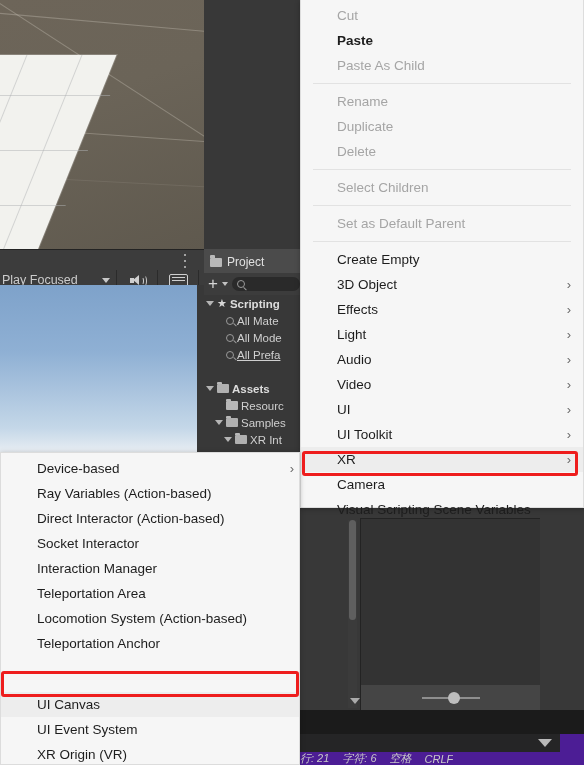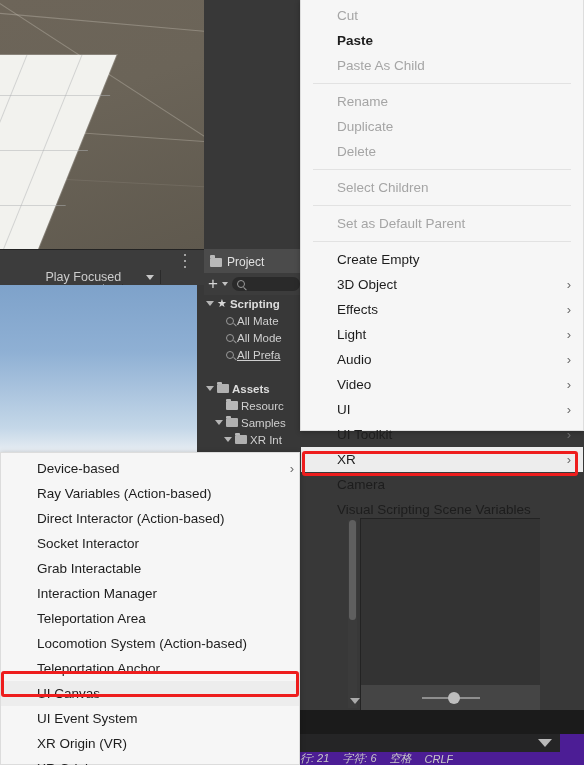--- a/index.html
+++ b/index.html
@@ -51,21 +51,21 @@
   }
   .gt-kebab {
     position: absolute; right: 14px; top: 2px;
     width: 10px; height: 14px;
     display: flex; flex-direction: column; align-items: center; justify-content: space-between;
     padding: 2px 0;
   }
   .gt-kebab i { display:block; width:2px; height:2px; border-radius:50%; background:#c4c4c4; }
   .gt-row {
     position: absolute; left: 0; top: 20px; height: 20px; width: 204px;
-    display: flex; align-items: center; flex-direction: column;
+    display: flex; align-items: center;
   }
   .gt-dd {
     display: flex; align-items: center; gap: 6px;
     height: 20px; padding: 0 6px 0 2px;
     color: #cccccc; font-size: 12.5px;
     border-right: 1px solid #2b2b2b;
     min-width: 108px;
   }
   .gt-dd .caret {
     width: 0; height: 0; margin-left: auto;
@@ -210,21 +210,21 @@
     color:#c8c8c8; font-size:11px; white-space:nowrap;
     font-family: "Liberation Sans", sans-serif;
   }
   .status-text span { overflow:hidden; }
   .status-sep {
     position:absolute; left:272px; top:734px; width:2px; height:31px; background:#3a3a3a;
   }
 
   
   .ctx-menu {
-    position: absolute; left: 300px; top: 0px; width: 284px; height: 431px;
+    position: absolute; left: 300px; top: 0px; width: 284px; height: 508px;
     background: #f6f6f6;
     border: 1px solid #dddddd; border-top: none;
     box-shadow: 0 1px 5px rgba(0,0,0,0.28);
     box-sizing: border-box;
     font-size: 13.5px;
     color: #1b1b1b;
     padding-top: 3px;
   }
   .mi {
     display: flex; align-items: center;
@@ -257,21 +257,21 @@
   .sub-menu {
     position: absolute; left: 0px; top: 452px; width: 300px; height: 313px;
     background: #f6f6f6;
     border: 1px solid #dcdcdc;
     box-shadow: 0 1px 5px rgba(0,0,0,0.25);
     box-sizing: border-box;
     font-size: 13.5px; color: #1b1b1b;
     padding-top: 3px;
   }
   .sub-menu .mi { padding-left: 36px; padding-right: 5px; }
-  .sub-menu .mi.highlight-ui { background: #ededed; }
+  .sub-menu .mi.highlight-ui { background: #ededed; margin-top: 36px; }
 </style>
 </head>
 <body>
 
 <div id="root">
 
   <div class="scene-view">
     <div class="scene-line" style="left:-20px; top:-10px; width:300px; transform: rotate(33deg);"></div>
     <div class="scene-line" style="left:-10px; top:12px; width:340px; transform: rotate(5deg);"></div>
     <div class="scene-line" style="left:-10px; top:126px; width:340px; transform: rotate(4deg);"></div>
@@ -521,23 +521,20 @@
       <div class="mi">
         <span>Ray Variables (Action-based)</span>
       </div>
       <div class="mi">
         <span>Direct Interactor (Action-based)</span>
       </div>
       <div class="mi">
         <span>Socket Interactor</span>
       </div>
       <div class="mi">
-        <span>Grab Interactable</span>
-      </div>
-      <div class="mi">
         <span>Interaction Manager</span>
       </div>
       <div class="mi">
         <span>Teleportation Area</span>
       </div>
       <div class="mi">
         <span>Locomotion System (Action-based)</span>
       </div>
       <div class="mi">
         <span>Teleportation Anchor</span>

